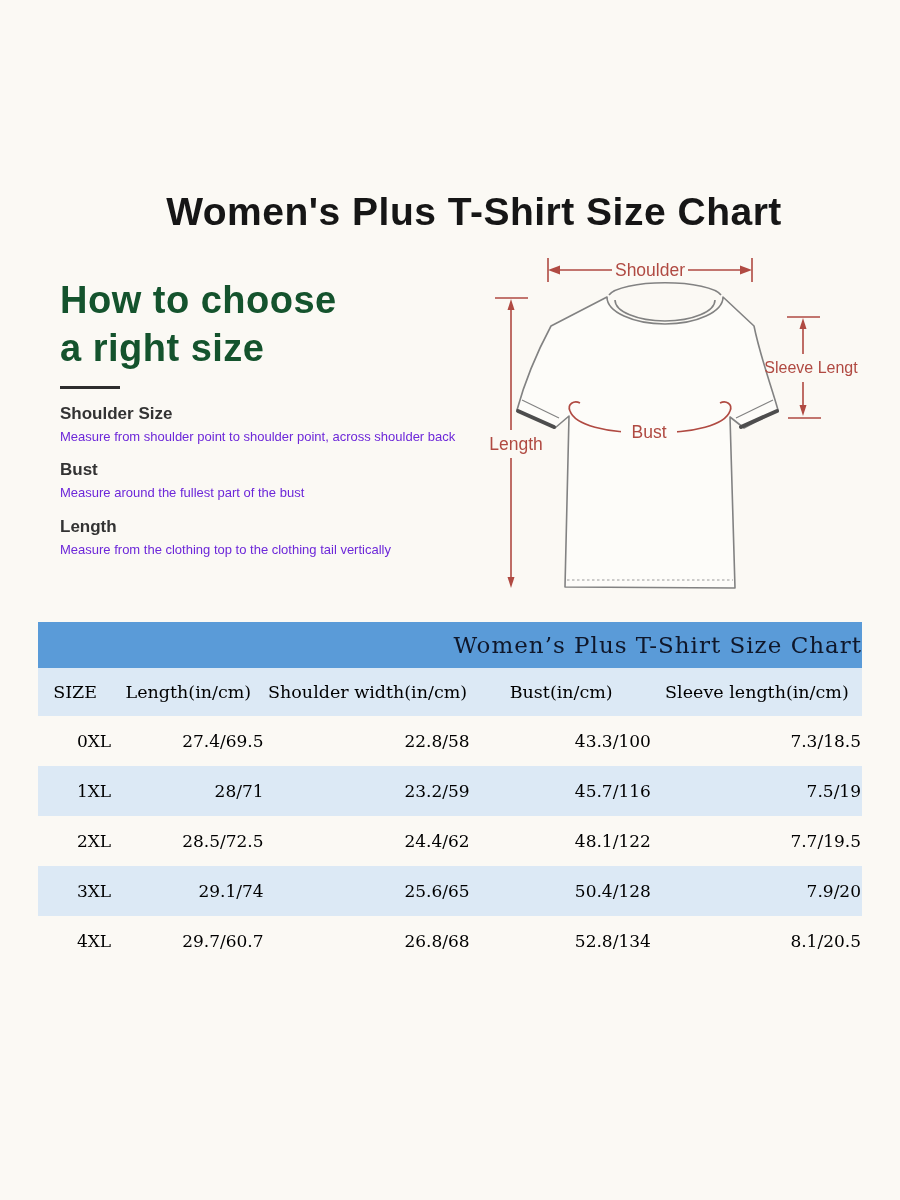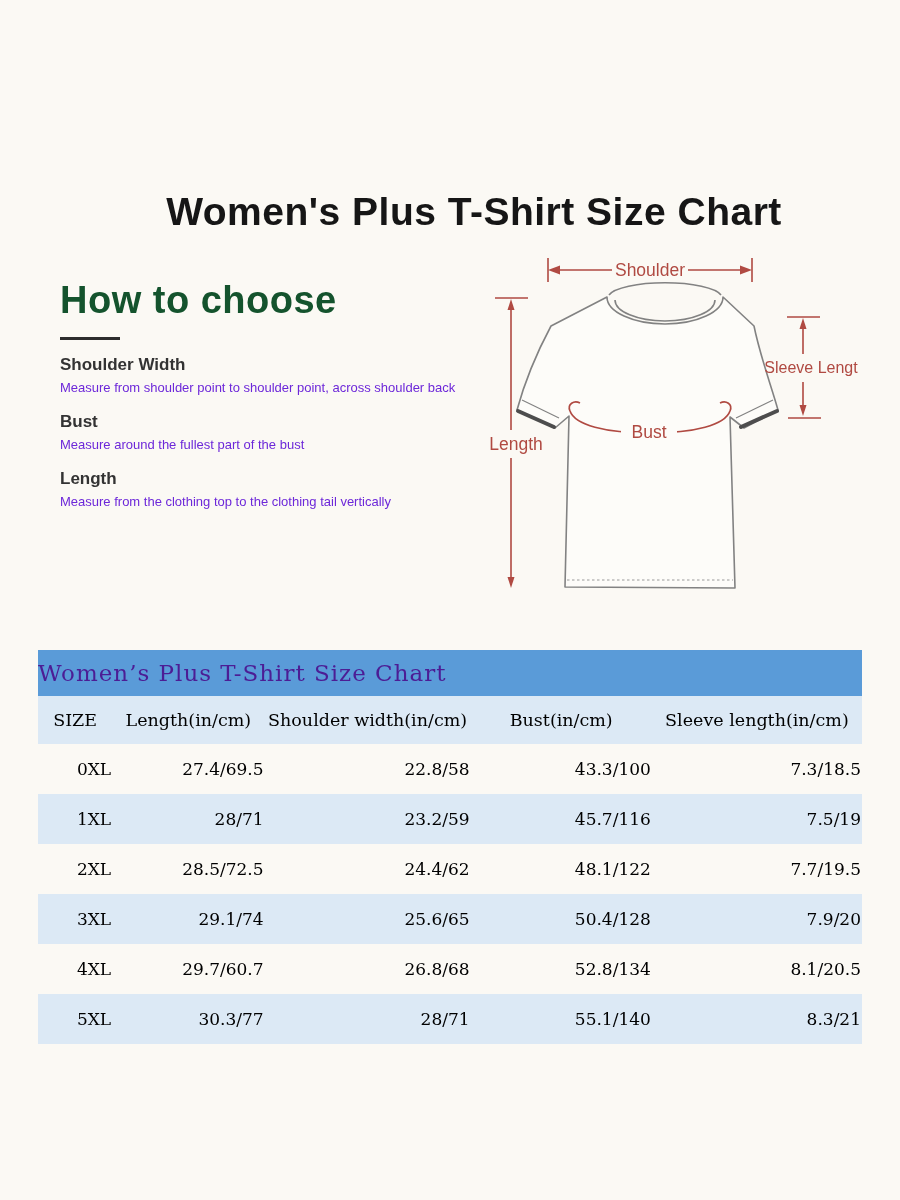--- a/index.html
+++ b/index.html
@@ -35,23 +35,23 @@
     font-size:17.5px;fill:#b04a42;
   }
   .diagram .small-label{font-size:16px;}
 
   
   .size-table{
     position:absolute;left:38px;top:622px;width:824px;
     font-family:"DejaVu Serif", serif;
   }
   .table-title-bar{
-    height:46px;background:#5a9bd8;color:#4c1d95;
-    text-align:left;line-height:47px;
-    font-size:23px;letter-spacing:1px;margin-top:28px;
+    height:46px;background:#5a9bd8;color:#0f172a;
+    text-align:right;line-height:47px;
+    font-size:23px;letter-spacing:1px;
   }
   .size-table table{width:100%;border-collapse:collapse;table-layout:fixed;}
   .size-table th{
     background:#dce9f5;height:46px;
     font-size:17.5px;font-weight:normal;color:#000000;text-align:center;
   }
   .size-table td{
     height:48px;font-size:17px;color:#000000;text-align:right;
   }
   .size-table tbody tr:nth-child(even){background:#dce9f5;}
@@ -59,25 +59,26 @@
 </head>
 <body>
 
 <div class="page">
 
   <h1 class="main-title">Women's Plus T-Shirt Size Chart</h1>
 
   <section class="guide">
     <h2 class="guide-heading">
       <span class="line">How to choose</span>
+      <span class="line">a right size</span>
     </h2>
     <div class="heading-rule"></div>
 
     <div class="guide-item">
-      <h3>Shoulder Width</h3>
+      <h3>Shoulder Size</h3>
       <p>Measure from shoulder point to shoulder point, across shoulder back</p>
     </div>
     <div class="guide-item">
       <h3>Bust</h3>
       <p>Measure around the fullest part of the bust</p>
     </div>
     <div class="guide-item">
       <h3>Length</h3>
       <p>Measure from the clothing top to the clothing tail vertically</p>
     </div>
@@ -185,24 +186,17 @@
           <td>50.4/128</td>
           <td>7.9/20</td>
         </tr>
         <tr>
           <td>4XL</td>
           <td>29.7/60.7</td>
           <td>26.8/68</td>
           <td>52.8/134</td>
           <td>8.1/20.5</td>
         </tr>
-        <tr>
-          <td>5XL</td>
-          <td>30.3/77</td>
-          <td>28/71</td>
-          <td>55.1/140</td>
-          <td>8.3/21</td>
-        </tr>
       </tbody>
     </table>
   </div>
 
 </div>
 
 </body></html>

